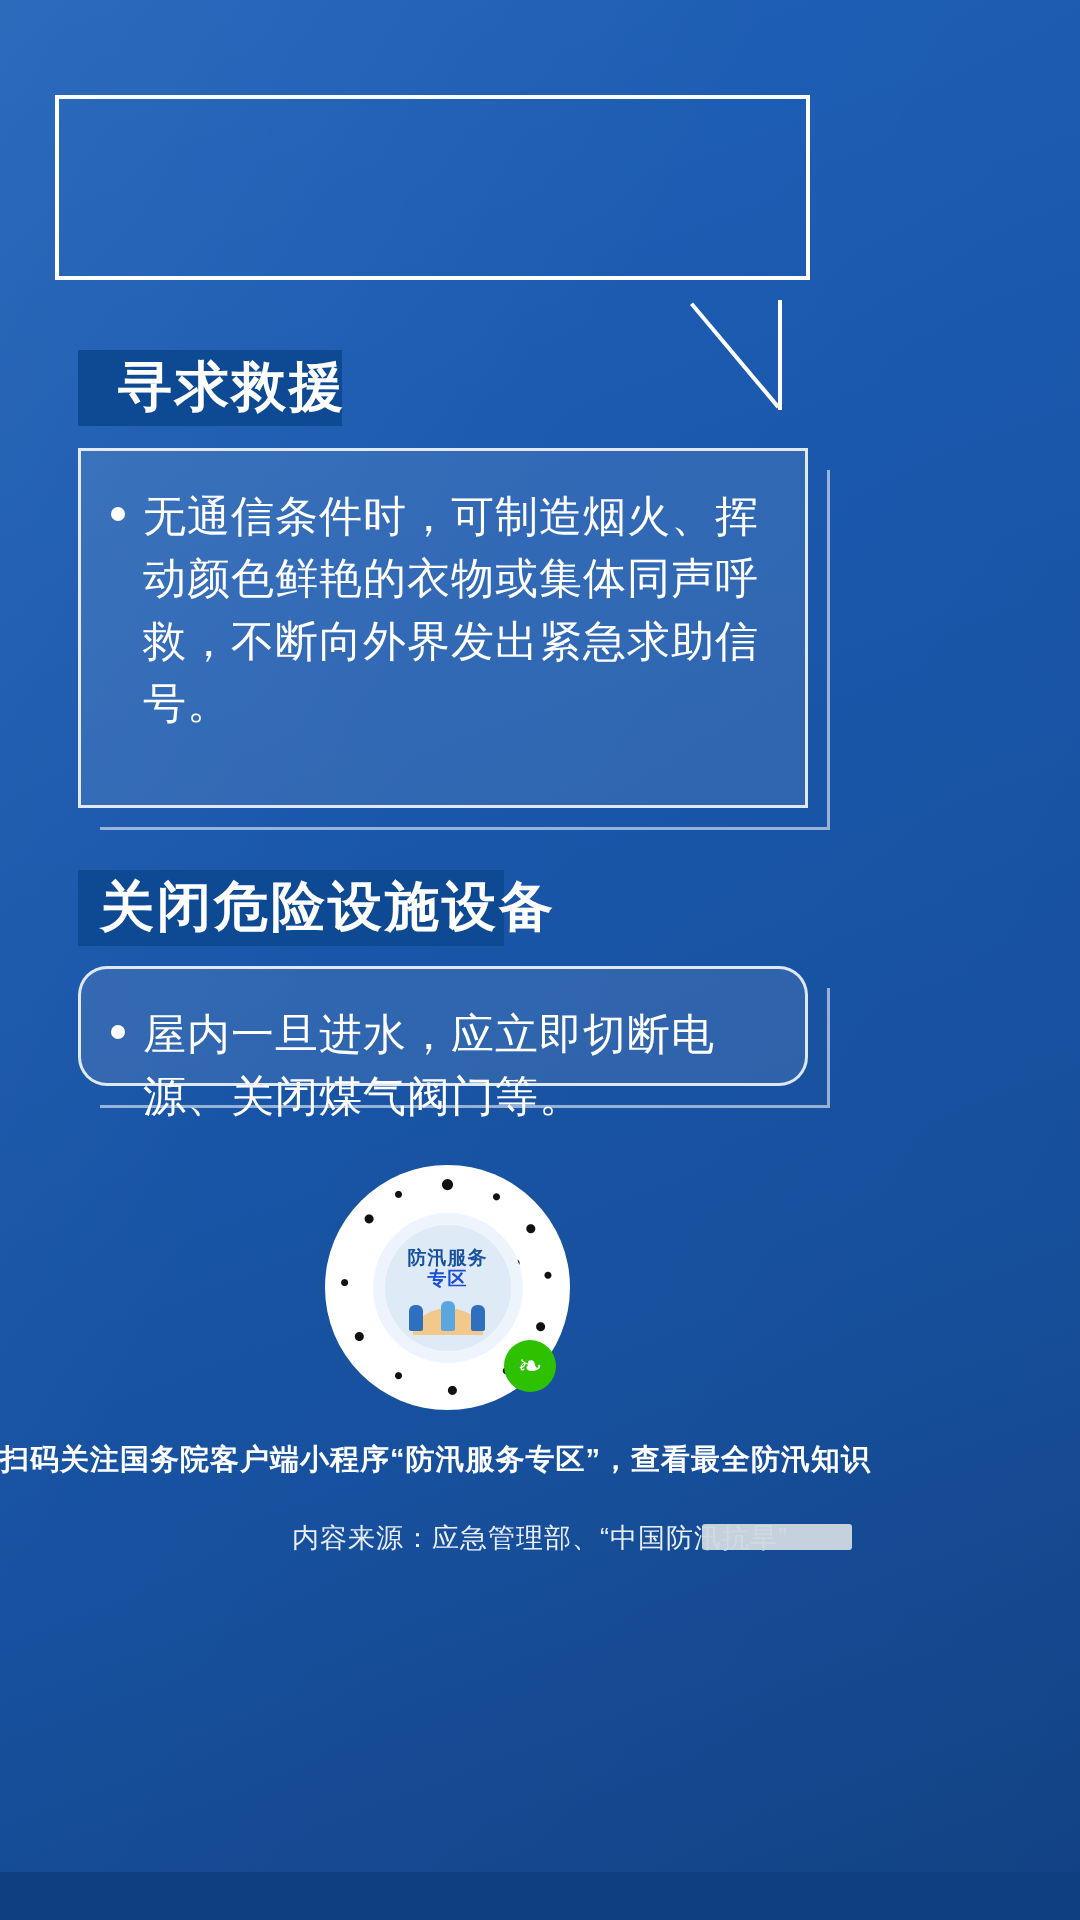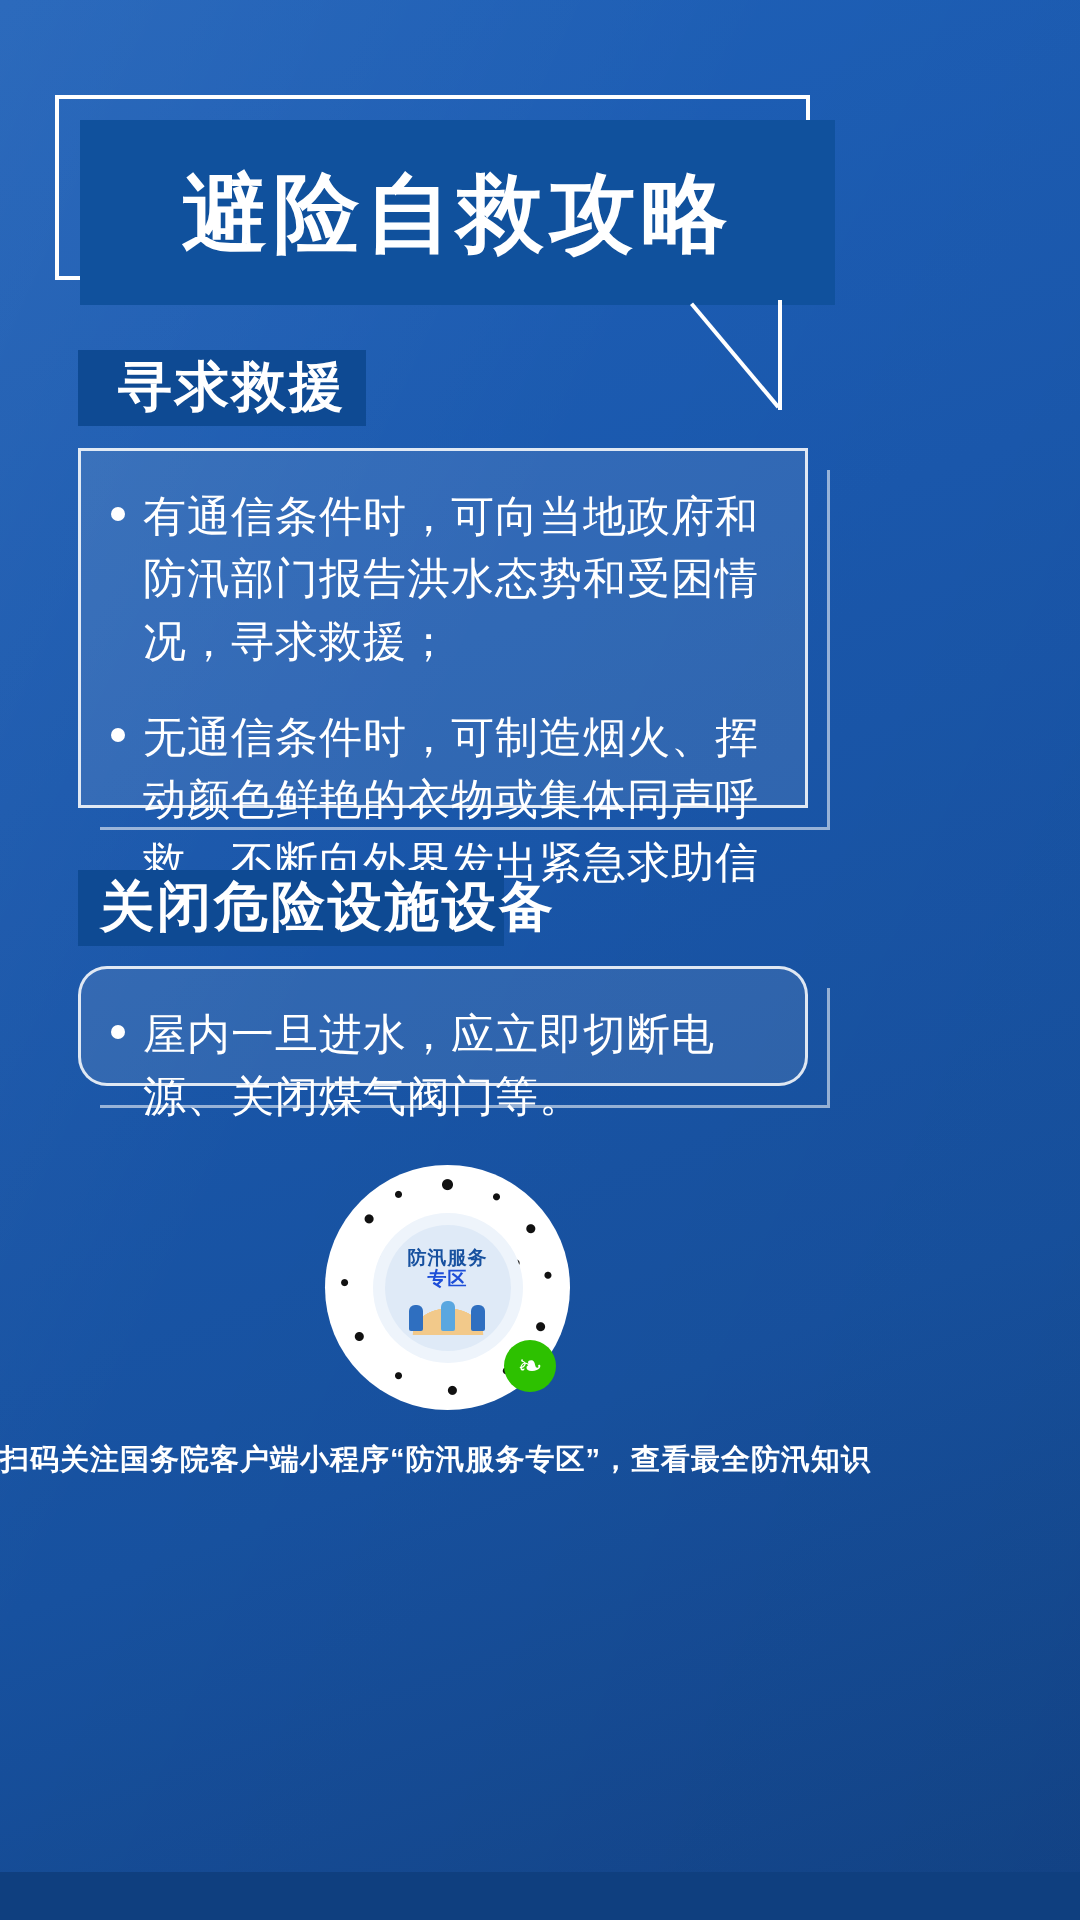--- a/index.html
+++ b/index.html
@@ -320,37 +320,30 @@
     background: #0f3f7f;
   }
 </style>
 </head>
 <body>
 
 <div class="poster">
 
   <div class="title-wrap">
     <div class="title-outline"></div>
-    <div class="title-fill">
-      <div class="title-text">避险自救攻略</div>
-    </div>
   </div>
   <div class="bubble-tail">
     <div class="s1"></div>
     <div class="s2"></div>
   </div>
 
-  <div class="sec-head" style="left:78px; top:350px; width:288px; height:76px;padding-left:40px;">寻求救援</div>
+  <div class="sec-head" style="left:78px; top:350px; width:264px; height:76px;padding-left:40px;">寻求救援</div>
 
   <div class="card-shadow" style="left:100px; top:470px; width:730px; height:360px;"></div>
   <div class="card" style="left:78px; top:448px; width:730px; height:360px;">
-    <div class="bullet-row">
-      <div class="dot"></div>
-      <div class="btext">有通信条件时，可向当地政府和防汛部门报告洪水态势和受困情况，寻求救援；</div>
-    </div>
     <div class="bullet-row">
       <div class="dot"></div>
       <div class="btext">无通信条件时，可制造烟火、挥动颜色鲜艳的衣物或集体同声呼救，不断向外界发出紧急求助信号。</div>
     </div>
   </div>
 
   <div class="sec-head" style="left:78px; top:870px; width:426px; height:76px;">关闭危险设施设备</div>
 
   <div class="card-shadow" style="left:100px; top:988px; width:730px; height:120px;"></div>
   <div class="card" style="left:78px; top:966px; width:730px; height:120px;border-radius:29px;">
@@ -372,15 +365,18 @@
           <div class="p p2"></div>
           <div class="p p3"></div>
         </div>
       </div>
     </div>
     <div class="wechat-badge">❧</div>
   </div>
 
   <div class="caption">扫码关注国务院客户端小程序“防汛服务专区”，查看最全防汛知识</div>
 
+  <div class="source">
+    <span>内容来源：应急管理部、“中国防</span><span class="masked">汛抗旱”</span>
+  </div>
 
   <div class="bottom-bar"></div>
 </div>
 
 </body></html>

